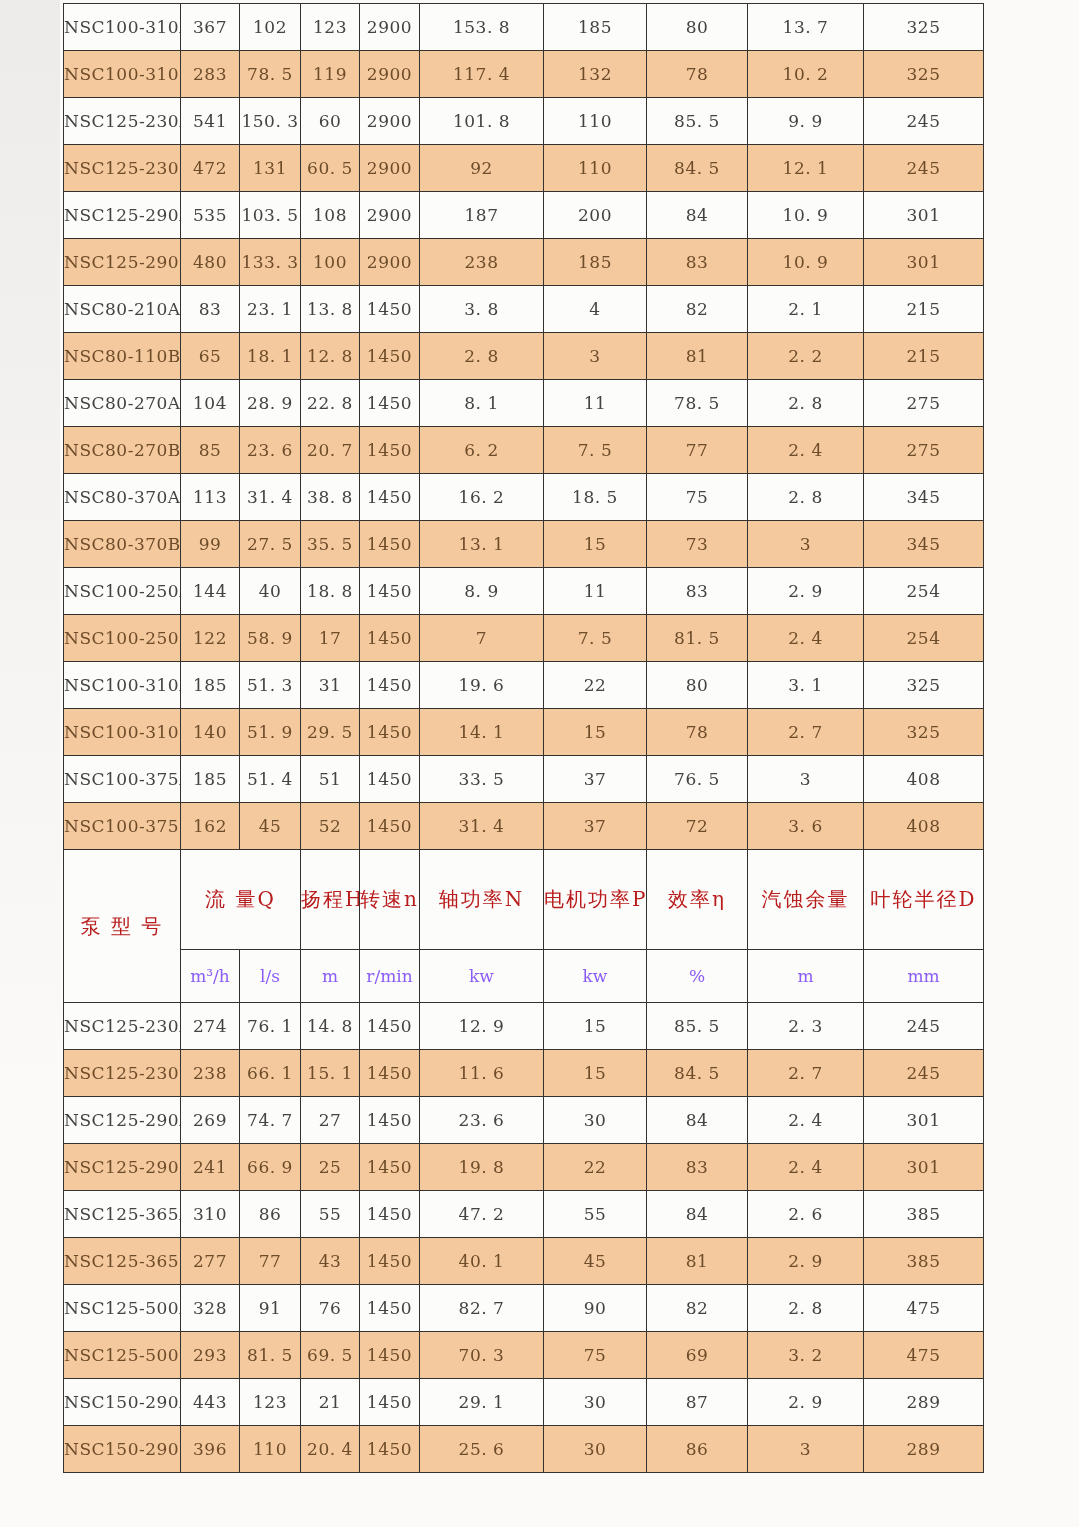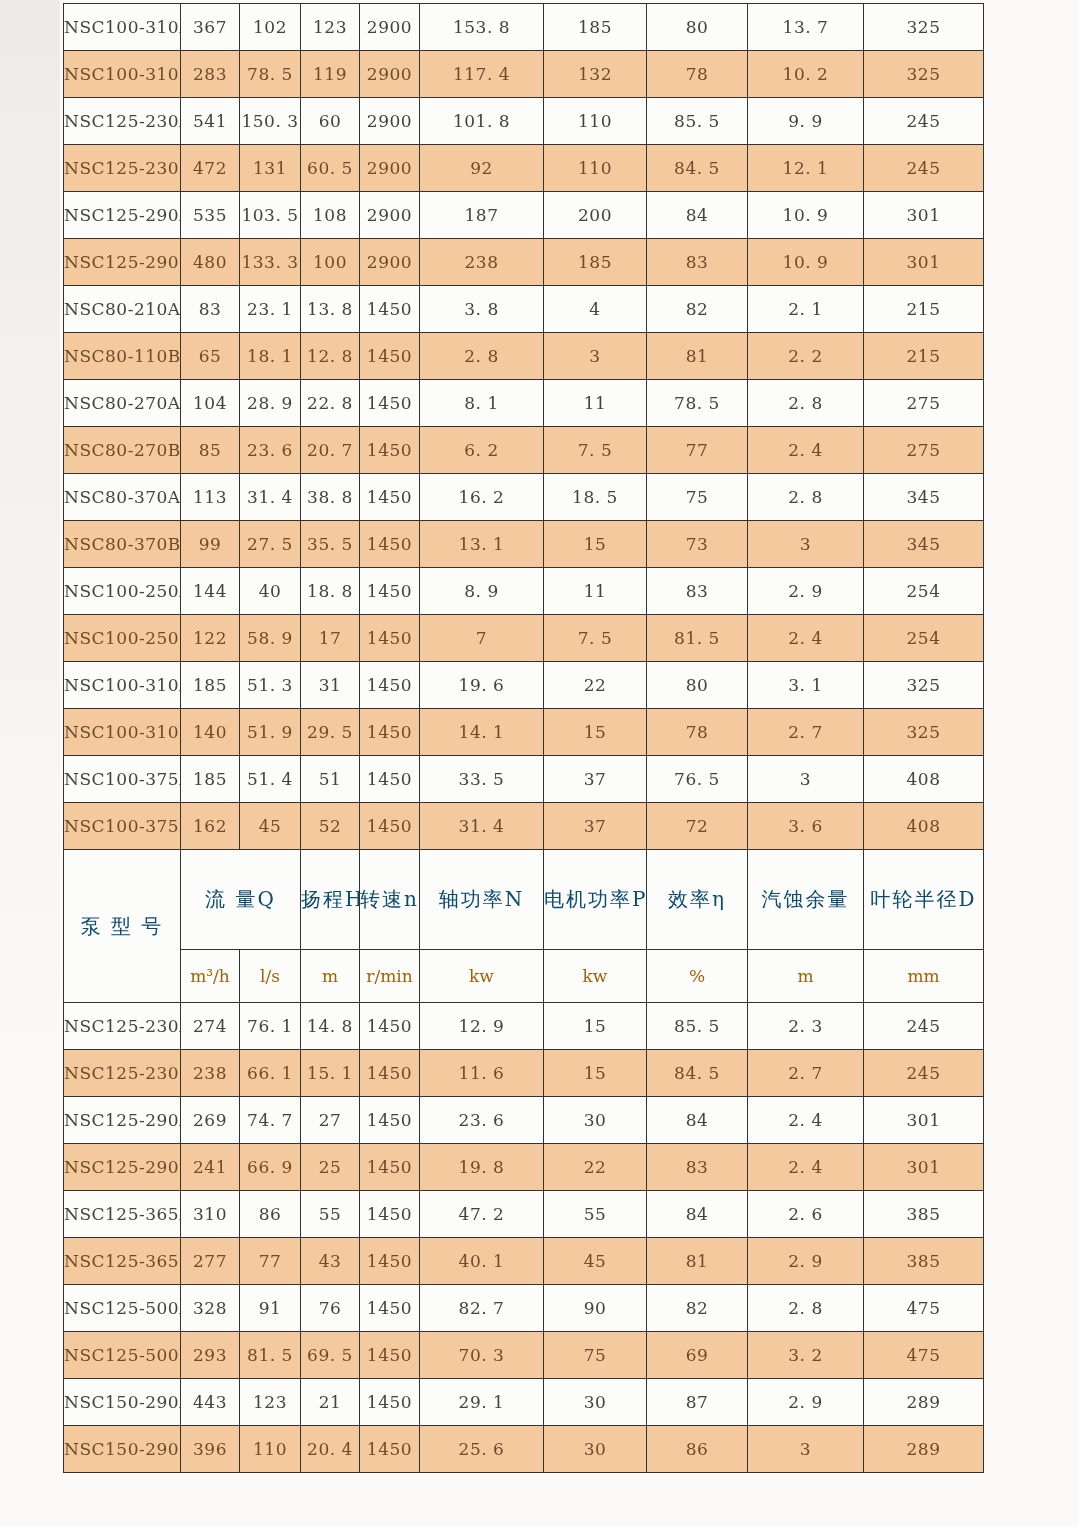--- a/index.html
+++ b/index.html
@@ -40,28 +40,28 @@
     overflow: hidden;
   }
   tbody.datarows td { height: 46px; }
   tr.white td { background: #fcfcfb; color: #454340; }
   tr.orange td { background: #f5c99e; color: #6d4c2a; }
   tr.hdr-main td {
     height: 99px;
     background: #fcfcfb;
     font-size: 20px;
     letter-spacing: 2px;
-    color: #0c4a6e;
+    color: #b91c1c;
   }
   tr.hdr-units td {
     height: 52px;
     background: #fcfcfb;
     font-size: 17px;
     letter-spacing: 0;
-    color: #a16207;
+    color: #8b5cf6;
   }
   td.model { letter-spacing: 0.2px; }
 </style>
 </head>
 <body>
 
 <div class="page">
   <div class="edge-shade"></div>
 
   <div class="spec-table-wrap">

